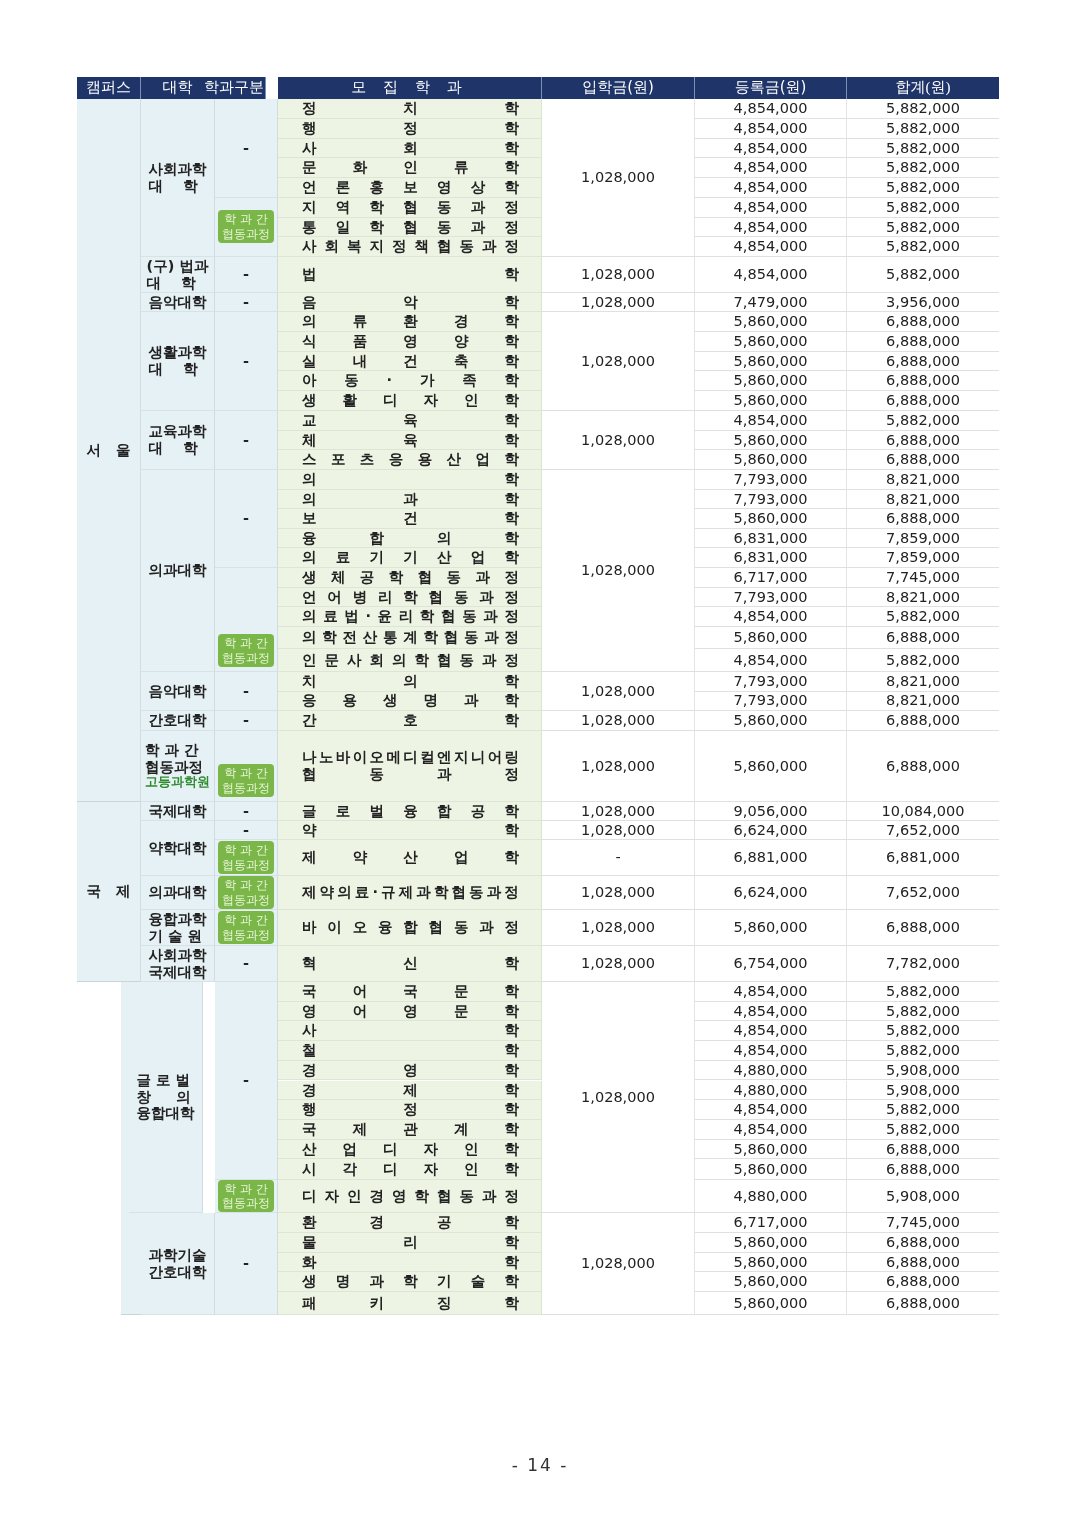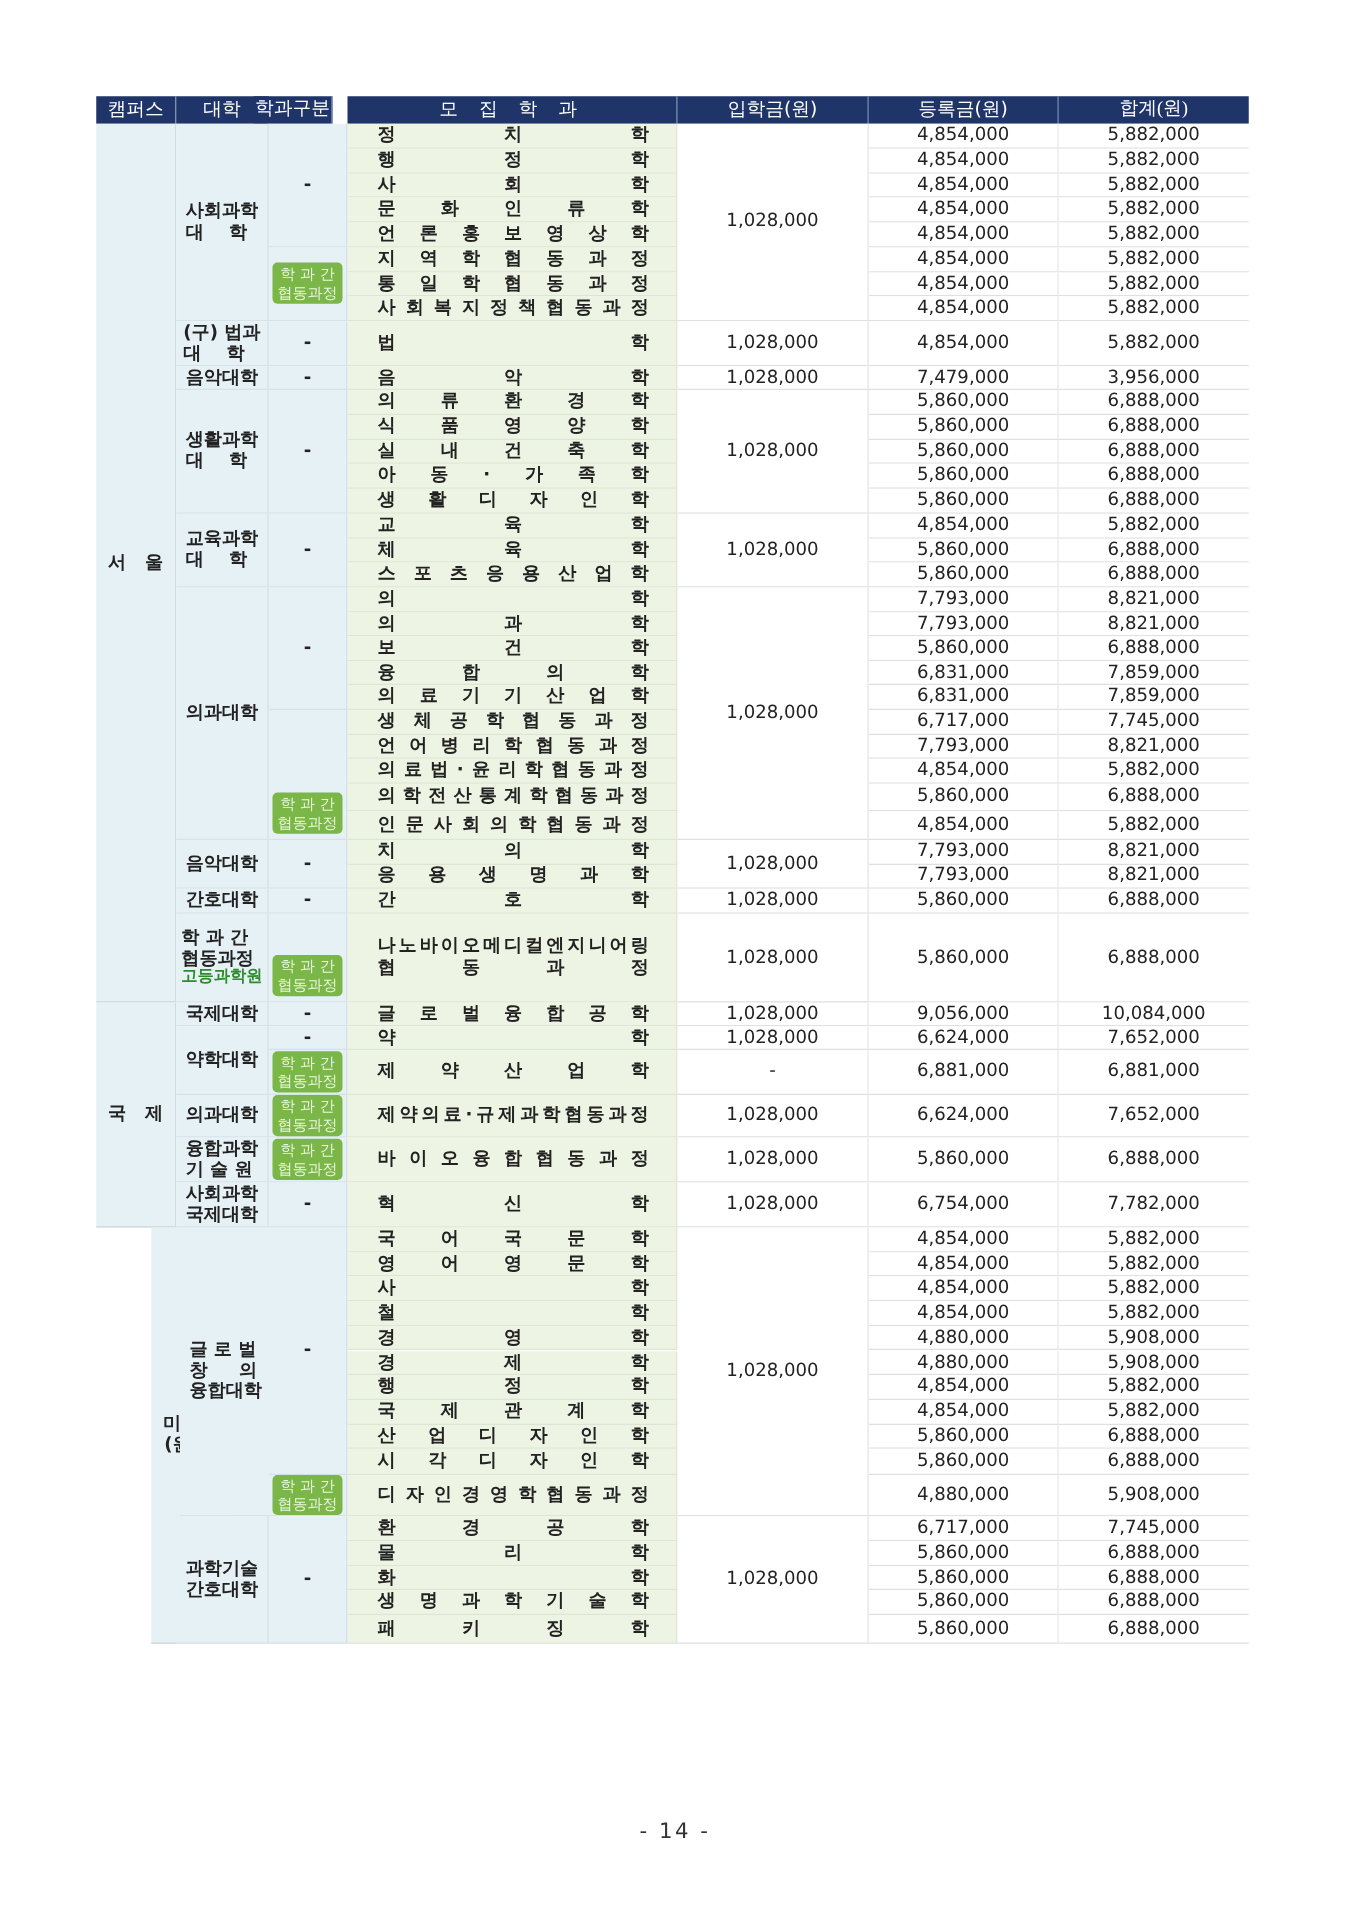--- a/index.html
+++ b/index.html
@@ -84,21 +84,21 @@
         <div class="college-text">의과대학</div>
       </div>
       <div class="cell c-college" style="left: 64px; width: 74px; top: 833px; height: 36px;">
         <div class="college-text">융합과학
 기 술 원</div>
       </div>
       <div class="cell c-college" style="left: 64px; width: 74px; top: 869px; height: 36px;">
         <div class="college-text">사회과학
 국제대학</div>
       </div>
-      <div class="cell c-college" style="left: 67px; width: 74px; top: 905px; height: 231px;">
+      <div class="cell c-college" style="left: 52px; width: 74px; top: 905px; height: 231px;">
         <div class="college-text">글 로 벌
 창     의
 융합대학</div>
       </div>
       <div class="cell c-college" style="left: 64px; width: 74px; top: 1136px; height: 102.1px;">
         <div class="college-text">과학기술
 간호대학</div>
       </div>
       <div class="cell c-type" style="left: 138px; width: 63px; top: 22px; height: 98.75px;">
         <span>-</span>

